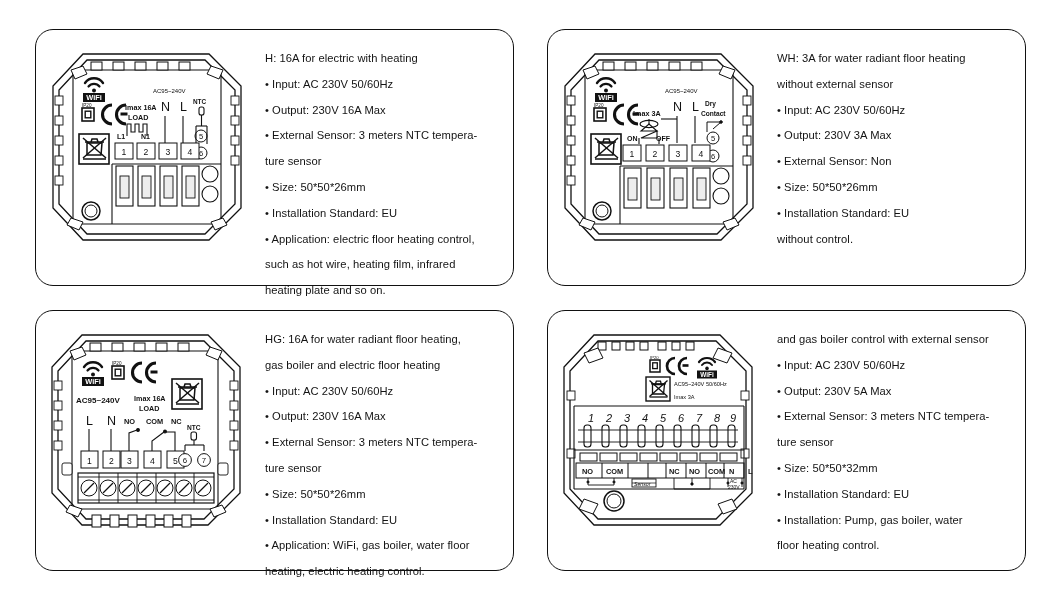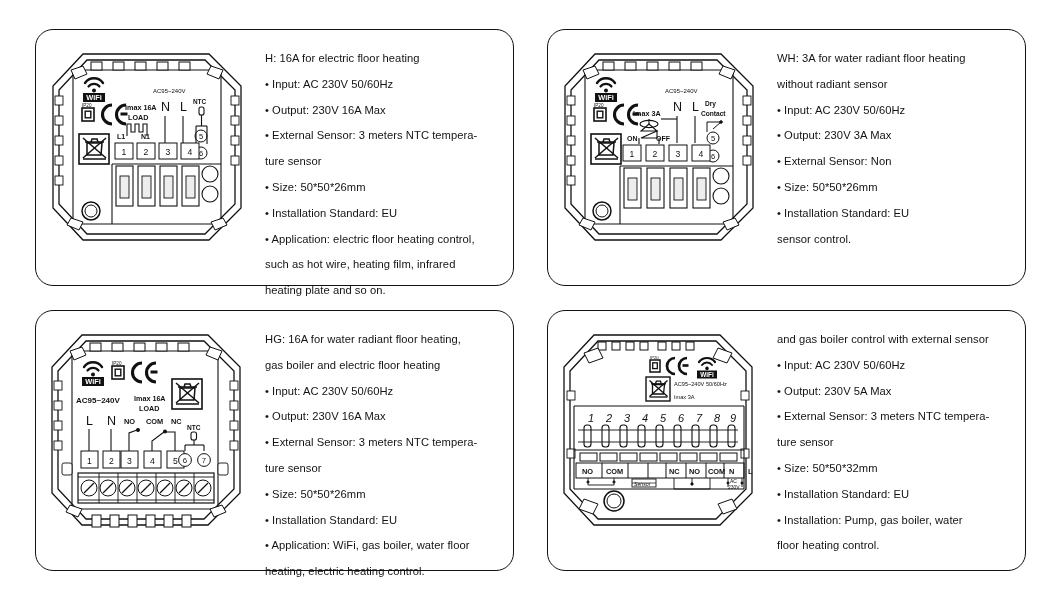--- a/index.html
+++ b/index.html
@@ -184,21 +184,21 @@
           <rect x="115" y="128" width="9" height="22"></rect>
           <rect x="137" y="128" width="9" height="22"></rect>
         </g>
         <circle cx="161" cy="126" r="8" fill="#fff" stroke="#111" stroke-width="1.1"></circle>
         <circle cx="161" cy="146" r="8" fill="#fff" stroke="#111" stroke-width="1.1"></circle>
         <circle cx="42" cy="163" r="9" fill="none" stroke="#111" stroke-width="1.5"></circle>
         <circle cx="42" cy="163" r="6" fill="none" stroke="#111" stroke-width="1"></circle>
       </svg>
     </div>
     <div class="spec">
-      <div class="spec-line">H: 16A for electric floor heating</div>
+      <div class="spec-line">H: 16A for electric with heating</div>
       <div class="spec-line">• Input: AC 230V 50/60Hz</div>
       <div class="spec-line">• Output: 230V 16A Max</div>
       <div class="spec-line">• External Sensor: 3 meters NTC tempera-</div>
       <div class="spec-line">ture sensor</div>
       <div class="spec-line">• Size: 50*50*26mm</div>
       <div class="spec-line">• Installation Standard: EU</div>
       <div class="spec-line">• Application: electric floor heating control,</div>
       <div class="spec-line">such as hot wire, heating film, infrared</div>
       <div class="spec-line">heating plate and so on.</div>
     </div>
@@ -329,27 +329,27 @@
           <rect x="136" y="130" width="9" height="22"></rect>
         </g>
         <circle cx="160" cy="128" r="8" fill="#fff" stroke="#111" stroke-width="1.1"></circle>
         <circle cx="160" cy="148" r="8" fill="#fff" stroke="#111" stroke-width="1.1"></circle>
         <circle cx="41" cy="163" r="9" fill="none" stroke="#111" stroke-width="1.5"></circle>
         <circle cx="41" cy="163" r="6" fill="none" stroke="#111" stroke-width="1"></circle>
       </svg>
     </div>
     <div class="spec">
       <div class="spec-line">WH: 3A for water radiant floor heating</div>
-      <div class="spec-line">without radiant sensor</div>
+      <div class="spec-line">without external sensor</div>
       <div class="spec-line">• Input: AC 230V 50/60Hz</div>
       <div class="spec-line">• Output: 230V 3A Max</div>
       <div class="spec-line">• External Sensor: Non</div>
       <div class="spec-line">• Size: 50*50*26mm</div>
       <div class="spec-line">• Installation Standard: EU</div>
-      <div class="spec-line">sensor control.</div>
+      <div class="spec-line">without control.</div>
     </div>
   </div>
 
   <div class="panel" id="panel-3">
     <div class="device-wrap">
       <svg width="205" height="220" viewBox="0 0 205 220">
         <g fill="none" stroke="#111" stroke-width="1.3">
           <path d="M36 6 L162 6 L194 38 L194 164 L162 196 L36 196 L6 164 L6 38 Z"></path>
           <path d="M40 12 L158 12 L188 42 L188 160 L158 190 L40 190 L12 160 L12 42 Z"></path>
           <path d="M26 22 L172 22 L172 180 L26 180 Z" stroke-width="1.1"></path>

